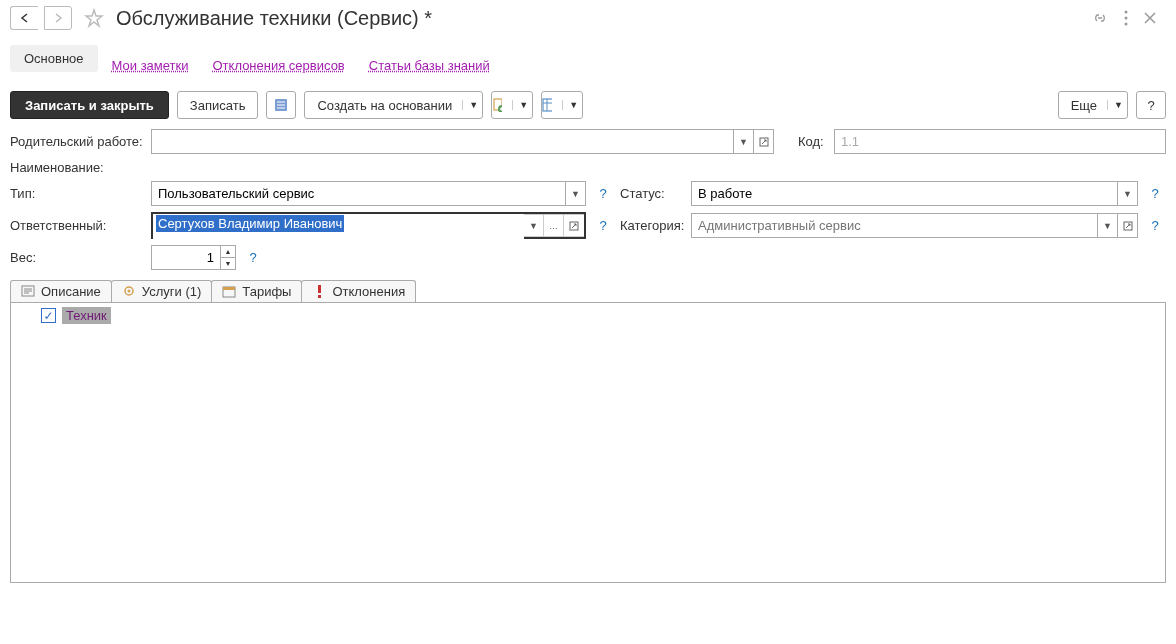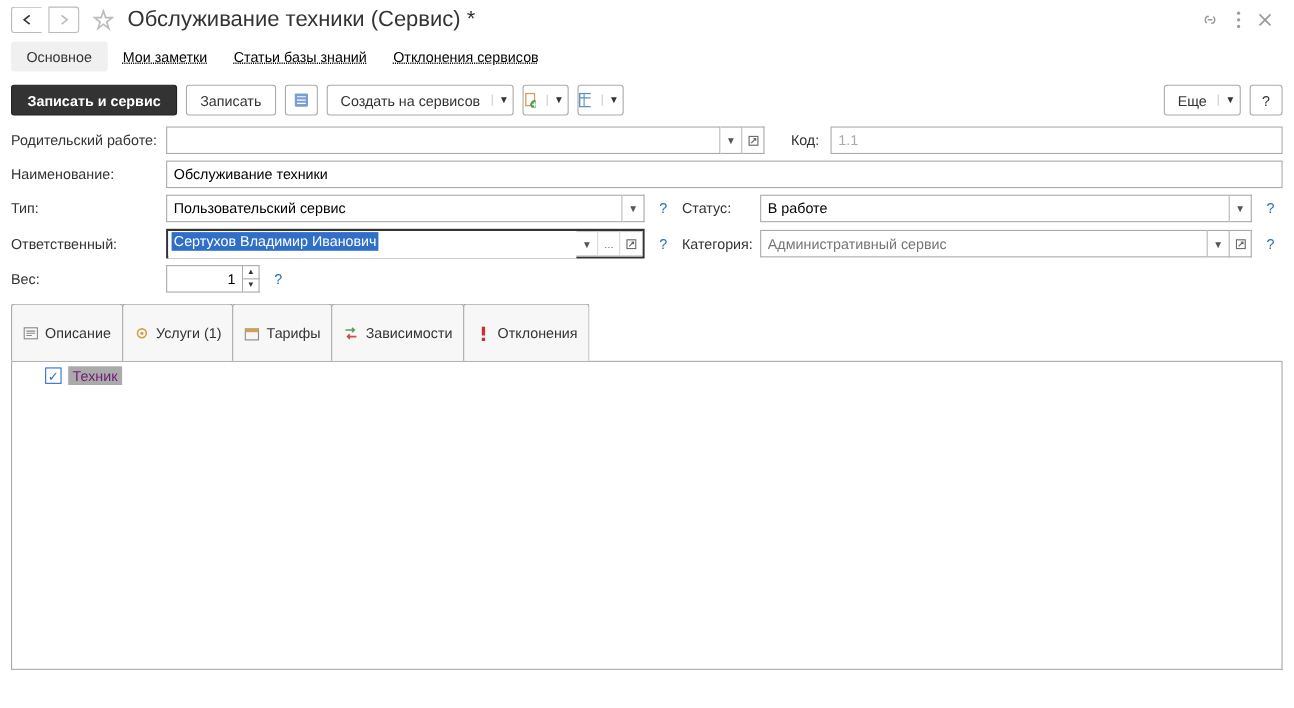--- a/index.html
+++ b/index.html
@@ -51,24 +51,25 @@
     align-items: center;
     border-bottom: 0;
   }
   .tab-main {
     background: #f0f0f0;
     padding: 6px 14px;
     border-radius: 3px;
     color: #333;
   }
   .tab-link {
-    color: #000000;
+    color: #a21caf;
     text-decoration: underline dotted;
     padding: 6px 10px;
     cursor: pointer;
+    margin-top: 14px;
   }
   .toolbar {
     display: flex;
     gap: 8px;
     padding: 4px 10px 10px 10px;
     align-items: center;
   }
   .btn {
     border: 1px solid #aaa;
     background: #fff;
@@ -180,23 +181,23 @@
   }
   .spin-btns div:first-child { border-bottom:none; }
   .bottom-tabs {
     display: flex;
     margin: 10px 10px 0 10px;
     border-bottom: 1px solid #aaa;
   }
   .btab {
     border: 1px solid #aaa;
     border-bottom: none;
-    padding: 18px 10px;
-    display: flex;
-    align-items: flex-end;
+    padding: 3px 10px;
+    display: flex;
+    align-items: flex-start;
     gap: 6px;
     background: #f7f7f7;
     cursor: pointer;
     margin-right: -1px;
     position: relative;
     border-radius: 3px 3px 0 0;
   }
   .btab.active {
     background: #fff;
     border-bottom: 1px solid #fff;
@@ -271,37 +272,37 @@
       <svg width="12" height="12">
           <path d="M1 1 L11 11 M11 1 L1 11" stroke="#999" stroke-width="1.5"></path>
         </svg>
     </span>
   </div>
 </div>
 
 <div class="tabs-line">
   <div class="tab-main">Основное</div>
   <div class="tab-link">Мои заметки</div>
+  <div class="tab-link">Отклонения сервисов</div>
   <div class="tab-link">Статьи базы знаний</div>
-  <div class="tab-link">Отклонения сервисов</div>
 </div>
 
 <div class="toolbar">
-  <div class="btn btn-primary">Записать и сервис</div>
+  <div class="btn btn-primary">Записать и закрыть</div>
   <div class="btn">Записать</div>
   <div class="btn btn-icon">
     <svg width="14" height="14">
         <rect x="1" y="1" width="12" height="12" fill="#7a9dd4" rx="1"></rect>
         <line x1="3" y1="4" x2="11" y2="4" stroke="#fff"></line>
         <line x1="3" y1="7" x2="11" y2="7" stroke="#fff"></line>
         <line x1="3" y1="10" x2="11" y2="10" stroke="#fff"></line>
       </svg>
   </div>
   <div class="btn btn-split">
-    <span>Создать на сервисов</span>
+    <span>Создать на основании</span>
     <span class="caret">▼</span>
   </div>
   <div class="btn btn-split btn-icon" style="width:42px">
     <svg width="14" height="14">
         <rect x="2" y="1" width="8" height="11" fill="none" stroke="#d4a050" stroke-width="1.2"></rect>
         <circle cx="10" cy="11" r="4" fill="#5a9e5a"></circle>
         <path d="M10 9 L10 13 M8 11 L12 11" stroke="#fff" stroke-width="1.3"></path>
       </svg>
     <span class="caret">▼</span>
   </div>
@@ -331,26 +332,25 @@
       <div class="small-btn">▼</div>
       <div class="small-btn">
         <svg width="10" height="10">
             <rect x="1" y="1" width="8" height="8" fill="none" stroke="#666"></rect>
             <path d="M3 7 L7 3 M5 3 L7 3 L7 5" stroke="#666" fill="none"></path>
           </svg>
       </div>
     </div>
     <div style="width:12px"></div>
     <div class="lbl2" style="width:30px">Код:</div>
-    <input class="field placeholder" style="width: 411px;" value="1.1">
+    <input class="field placeholder" style="width: 332px;" value="1.1">
   </div>
 
   <div class="row">
     <div class="lbl">Наименование:</div>
-    <input class="field field-grow" value="Обслуживание техники" style="">
   </div>
 
   <div class="row">
     <div class="lbl">Тип:</div>
     <div class="field-wrap" style="width:435px;flex-grow:0">
       <input class="field field-grow" value="Пользовательский сервис" style="">
       <div class="small-btn">▼</div>
     </div>
     <span class="q-mark">?</span>
     <div class="lbl2">Статус:</div>
@@ -429,29 +429,20 @@
     <span class="btab-icon">
         <svg width="14" height="13">
           <rect x="1" y="2" width="12" height="10" fill="none" stroke="#888"></rect>
           <rect x="1" y="2" width="12" height="3" fill="#d4a050"></rect>
         </svg>
       </span>
     <span>Тарифы</span>
   </div>
   <div class="btab">
     <span class="btab-icon">
-        <svg width="14" height="12">
-          <path d="M2 3 L10 3 M8 1 L10 3 L8 5" stroke="#5a9e5a" fill="none" stroke-width="1.5"></path>
-          <path d="M12 9 L4 9 M6 7 L4 9 L6 11" stroke="#c95050" fill="none" stroke-width="1.5"></path>
-        </svg>
-      </span>
-    <span>Зависимости</span>
-  </div>
-  <div class="btab">
-    <span class="btab-icon">
         <svg width="5" height="14">
           <rect x="1" y="1" width="3" height="8" fill="#c93030"></rect>
           <rect x="1" y="11" width="3" height="3" fill="#c93030"></rect>
         </svg>
       </span>
     <span>Отклонения</span>
   </div>
 </div>
 
 <div class="grid-area">

